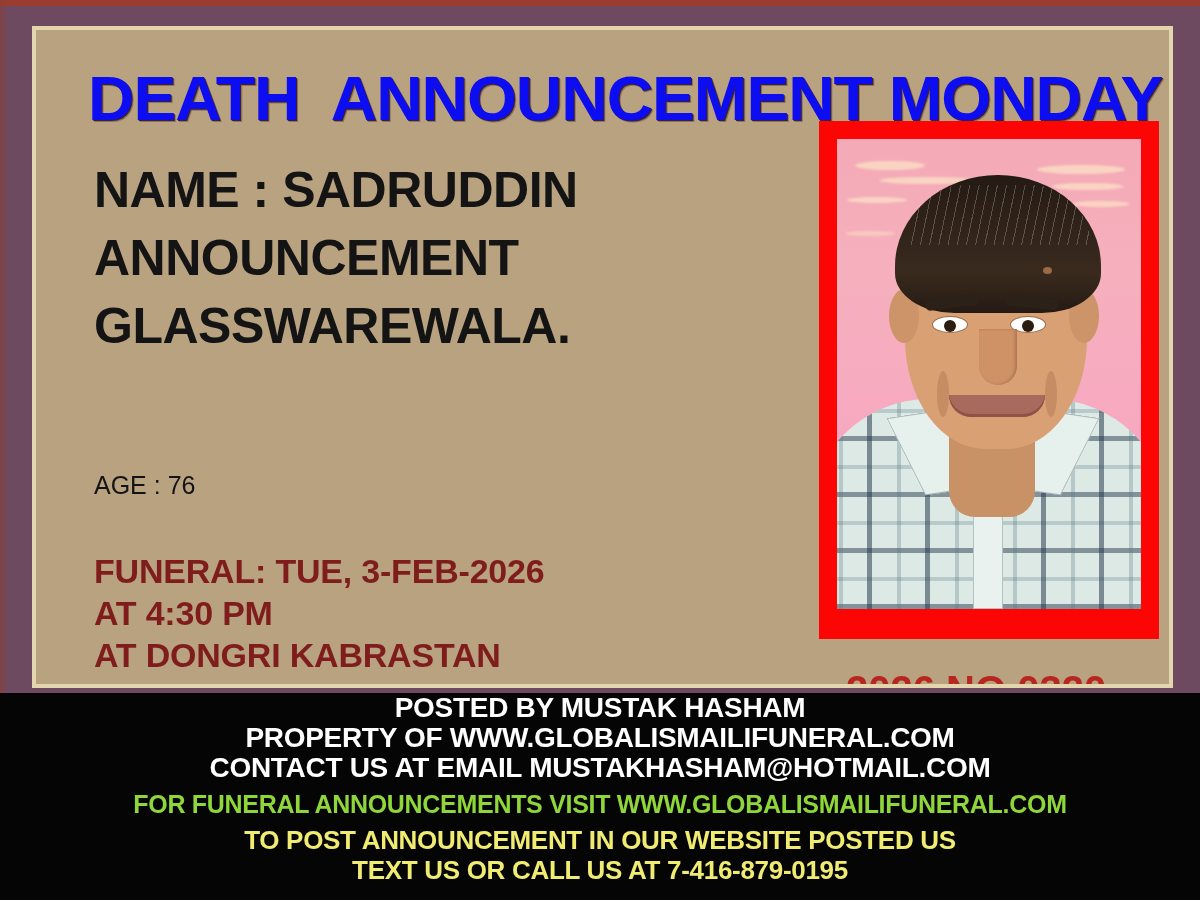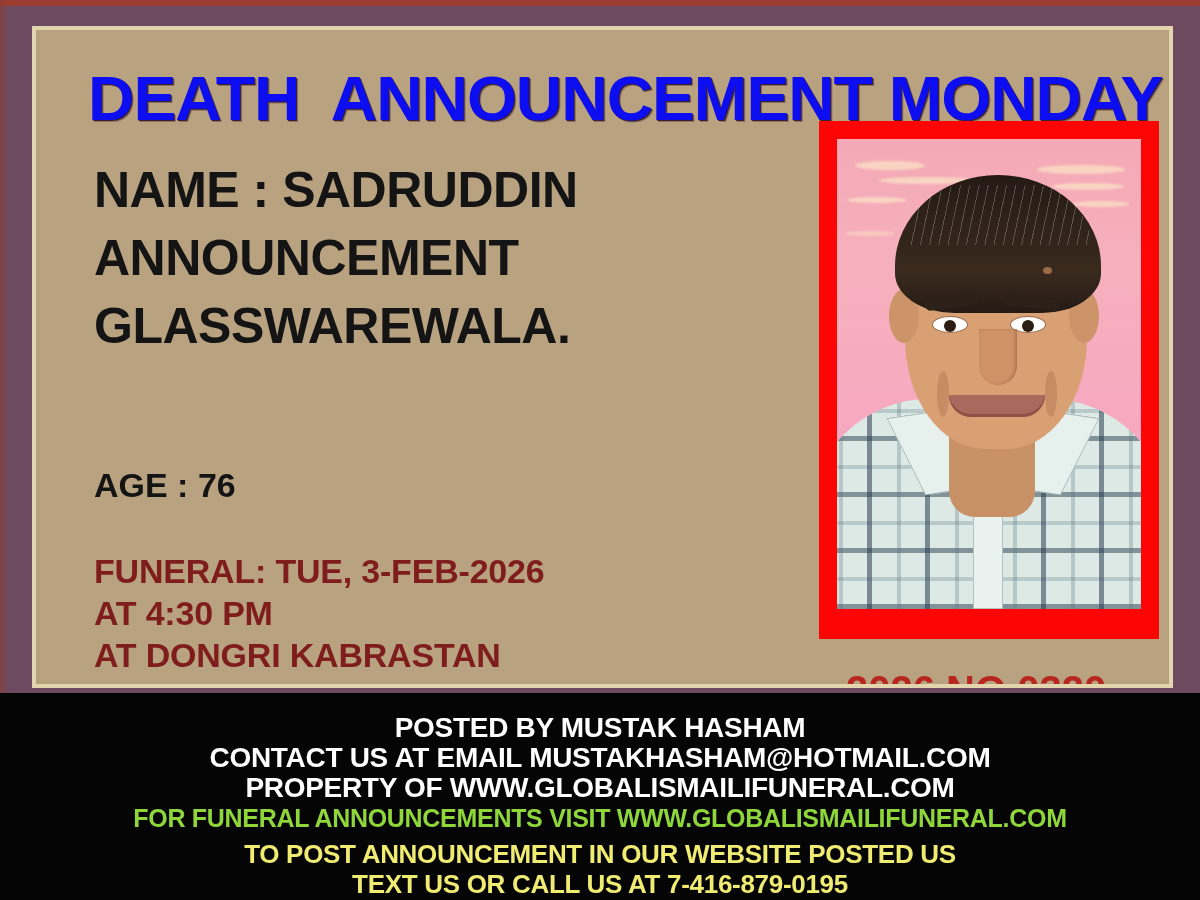--- a/index.html
+++ b/index.html
@@ -50,22 +50,22 @@
     font-size:50px;line-height:68px;
     letter-spacing:-.5px;
   }
   .city{
     position:absolute;left:58px;top:355px;width:760px;
     font-weight:bold;color:#141414;
     font-size:34px;line-height:40px;letter-spacing:-.2px;
   }
   .age{
     position:absolute;left:58px;top:435px;
-    font-weight:bold;color:#141414;
-    font-size:34px;line-height:40px;
+    font-weight:normal;color:#141414;
+    font-size:25px;line-height:40px;
   }
   .funeral{
     position:absolute;left:58px;top:520px;width:760px;
     font-weight:bold;color:#7f1d1d;
     font-size:34px;line-height:42px;letter-spacing:-.2px;
     white-space:pre-line;
   }
   
   .photo-frame{
     position:absolute;left:783px;top:91px;width:340px;height:518px;
@@ -171,22 +171,22 @@
   
   .footer{
     position:absolute;left:0;top:693px;width:1200px;height:207px;
     background:#050505;
     text-align:center;
   }
   .f-line{
     font-weight:bold;letter-spacing:-.3px;white-space:nowrap;
   }
   .fw{color:#ffffff;font-size:28px;line-height:30px;}
-  .fw1{margin-top:20px;}
-  .fg{color:#8ed63a;font-size:25px;line-height:30px;}
+  .fw1{margin-top:0;}
+  .fg{color:#8ed63a;font-size:25px;line-height:30px;margin-top:6px;}
   .fy{color:#f0ec72;font-size:26px;line-height:30px;}
   .fy1{margin-top:6px;}
 </style>
 </head>
 <body>
 
 <div class="poster">
 
   <div class="top-strip"></div>
   <div class="left-strip"></div>
@@ -240,20 +240,20 @@
       </div>
     </div>
 
 
     <div class="refno">2026 NO.0320</div>
 
   </div>
 
   <div class="footer">
     <div class="f-line fw fw1">POSTED BY MUSTAK HASHAM</div>
+    <div class="f-line fw">PROPERTY OF WWW.GLOBALISMAILIFUNERAL.COM</div>
     <div class="f-line fw">CONTACT US AT EMAIL MUSTAKHASHAM@HOTMAIL.COM</div>
-    <div class="f-line fw">PROPERTY OF WWW.GLOBALISMAILIFUNERAL.COM</div>
     <div class="f-line fg">FOR FUNERAL ANNOUNCEMENTS VISIT WWW.GLOBALISMAILIFUNERAL.COM</div>
     <div class="f-line fy fy1">TO POST ANNOUNCEMENT IN OUR WEBSITE POSTED US</div>
     <div class="f-line fy">TEXT US OR CALL US AT 7-416-879-0195</div>
   </div>
 
 </div>
 
 </body></html>

